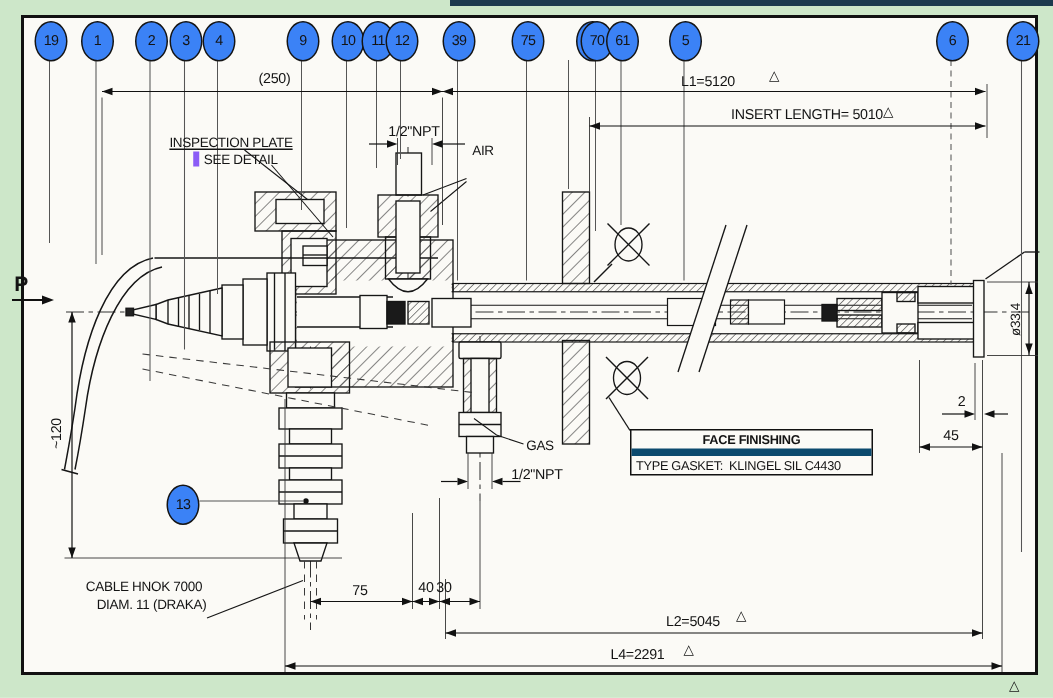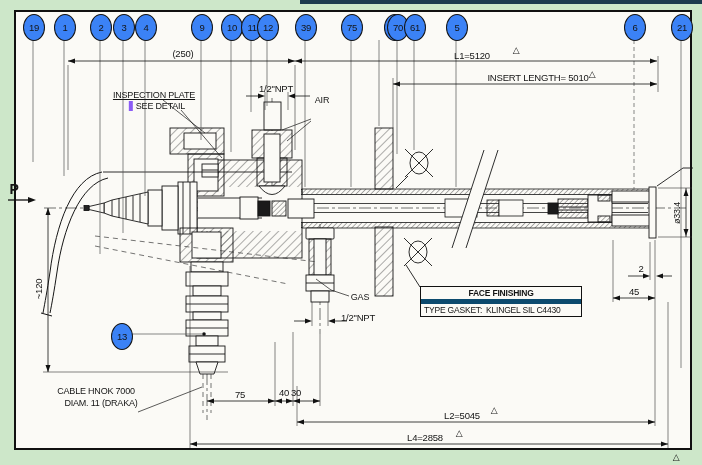--- a/index.html
+++ b/index.html
@@ -345,21 +345,21 @@
   <span class="lbl dim" style="left:358px;top:317px">1/2"NPT</span>
   <span class="lbl rot dim" style="left:38px;top:289px">~120</span>
   <span class="lbl rot" style="left:677px;top:213px">ø33.4</span>
   <span class="lbl dim" style="left:240px;top:394px">75</span>
   <span class="lbl dim" style="left:284px;top:392px">40</span>
   <span class="lbl dim" style="left:296px;top:392px">30</span>
   <span class="lbl dim" style="left:641px;top:268px">2</span>
   <span class="lbl dim" style="left:634px;top:291px">45</span>
   <span class="lbl dim" style="left:462px;top:415px">L2=5045</span>
   <span class="lbl tri" style="left:494px;top:410px">△</span>
-  <span class="lbl dim" style="left:425px;top:437px">L4=2858</span>
+  <span class="lbl dim" style="left:425px;top:437px">L4=2291</span>
   <span class="lbl tri" style="left:459px;top:433px">△</span>
   <span class="lbl tri" style="left:676px;top:457px">△</span>
   <span class="lbl" style="left:96px;top:391px">CABLE HNOK 7000</span>
   <span class="lbl" style="left:101px;top:403px">DIAM. 11 (DRAKA)</span>
 
   <div class="ftable" style="left:420px;top:286px;width:160px">
     <div class="trow">FACE FINISHING</div>
     <div class="trow">
       <span>TYPE GASKET:</span>
       <span>KLINGEL SIL C4430</span>

